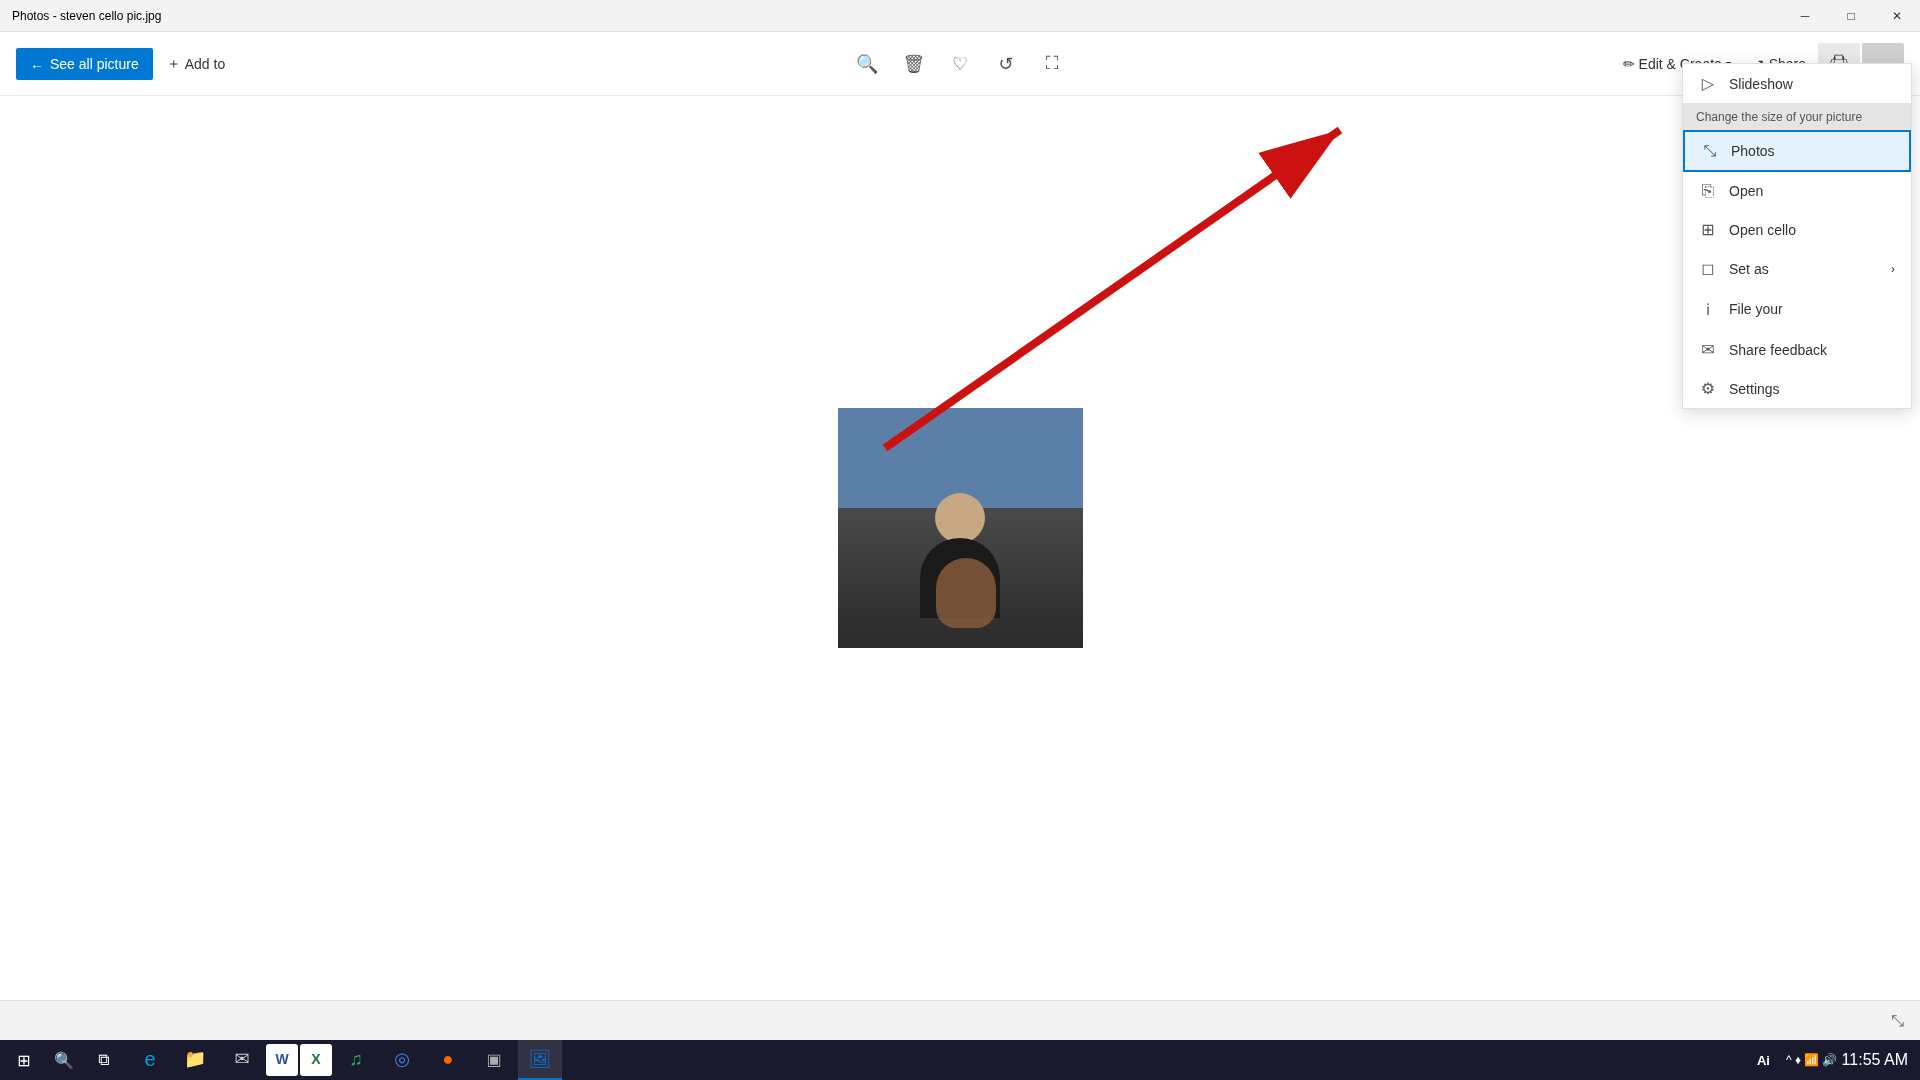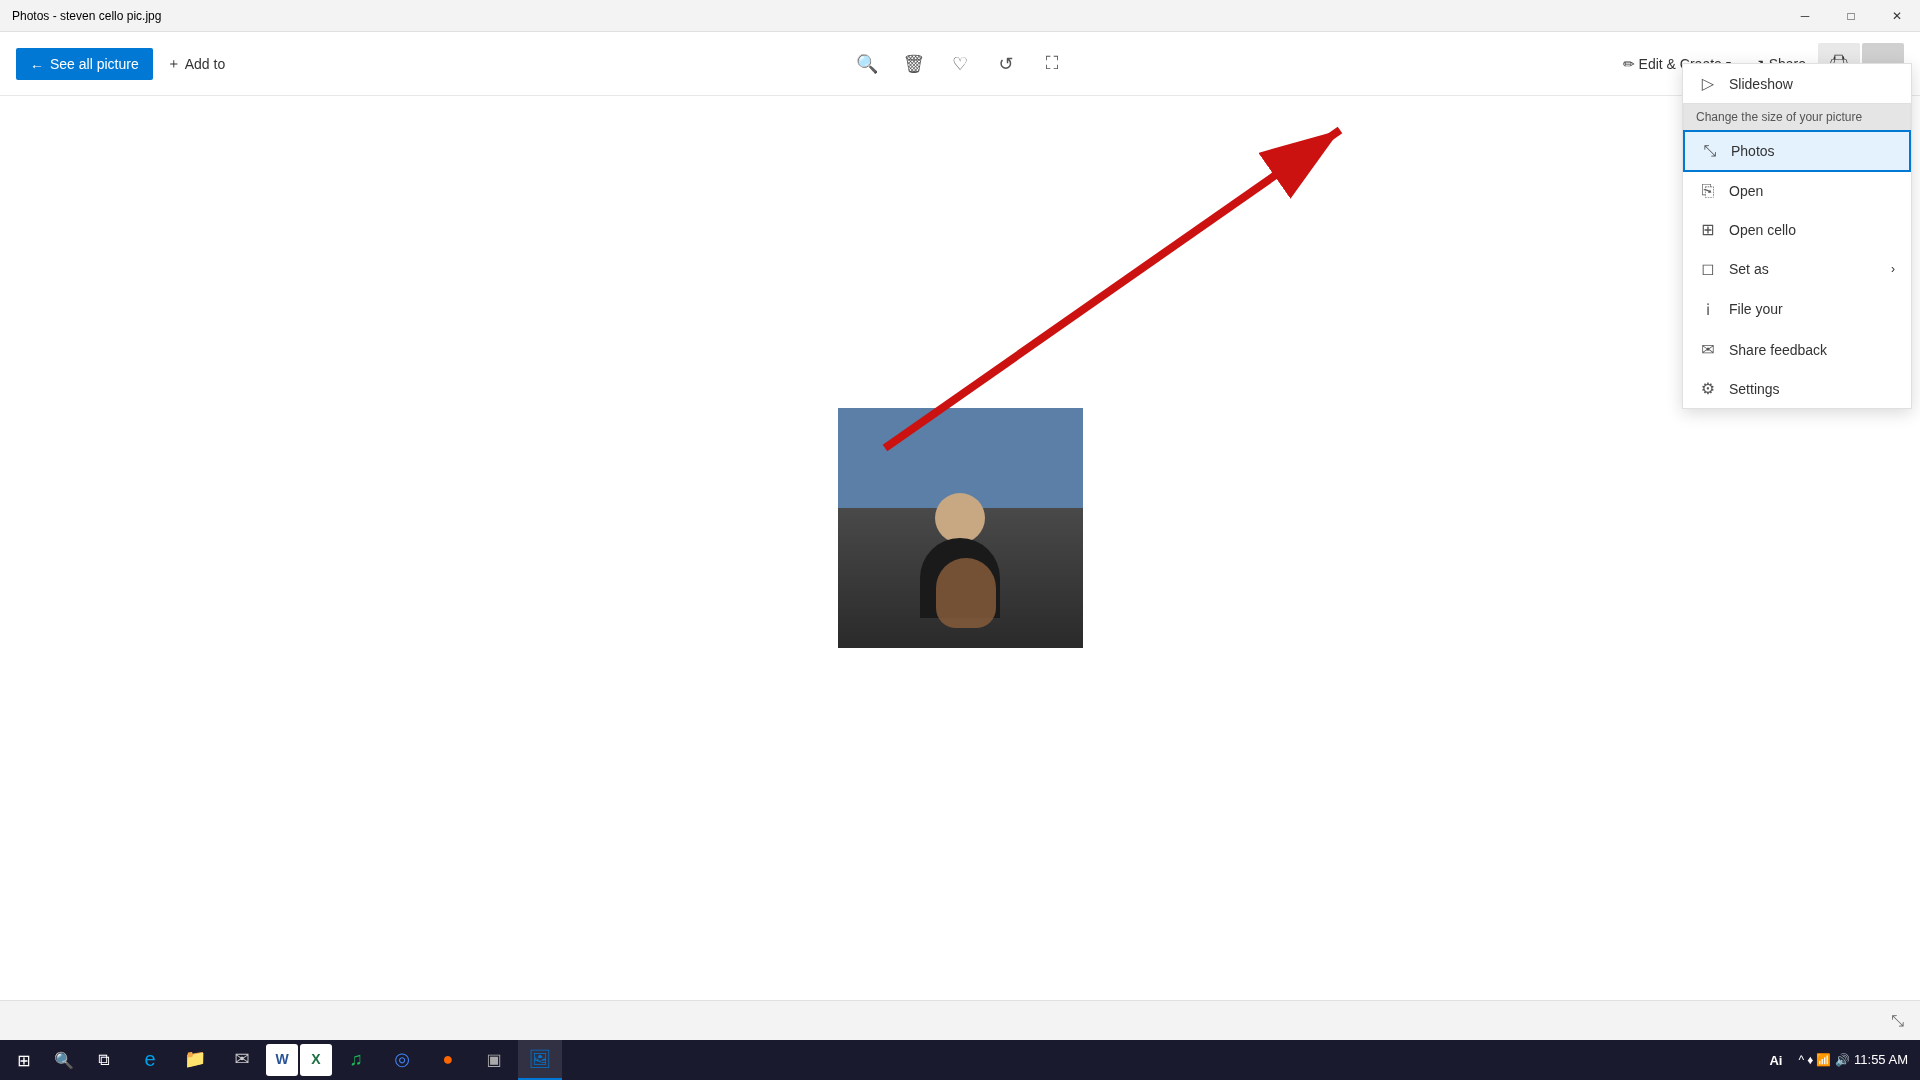--- a/index.html
+++ b/index.html
@@ -269,21 +269,21 @@
       display: flex;
       align-items: center;
       gap: 4px;
       padding: 0 8px;
       color: #fff;
       font-size: 12px;
     }
     .taskbar-time {
       text-align: center;
       line-height: 1.3;
-      font-size: 13px;
+      font-size: 16px;
       color: #fff;
     }
     .taskbar-ai {
       color: #fff;
       font-size: 13px;
       font-weight: bold;
       padding: 0 8px;
     }
 
     

